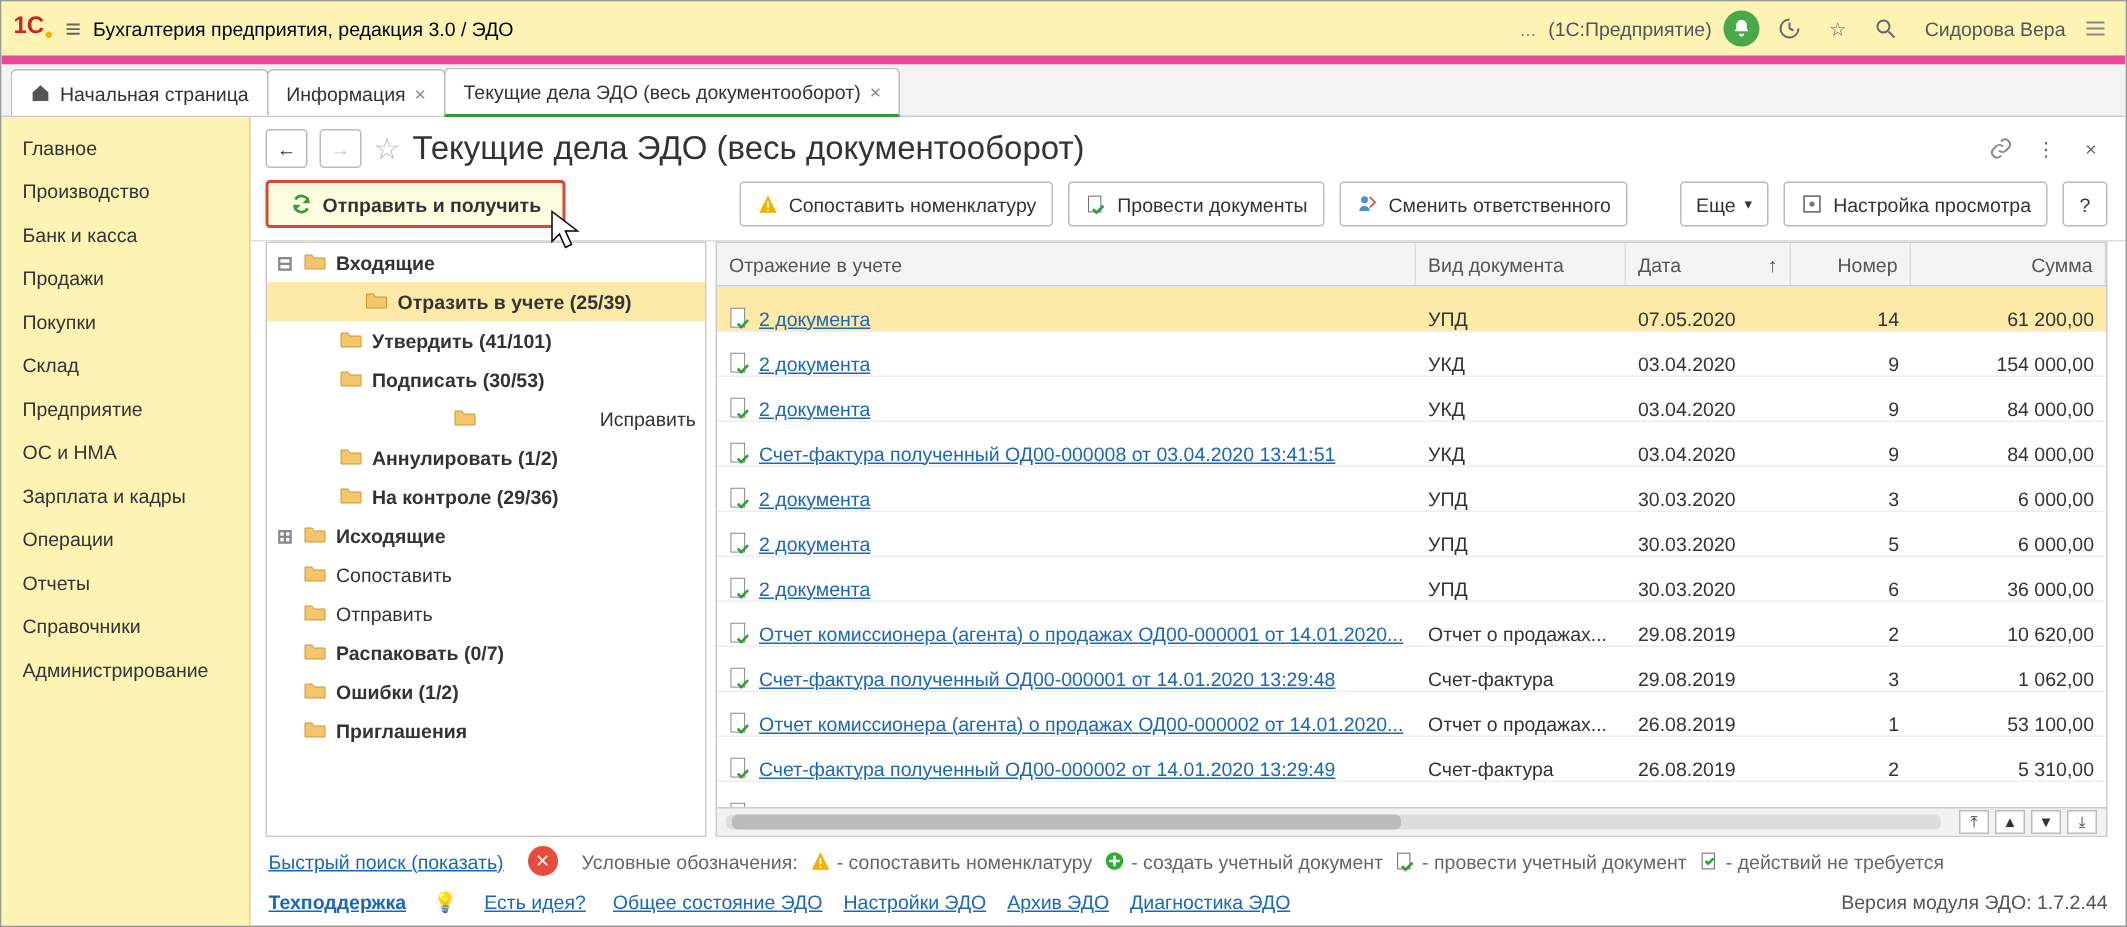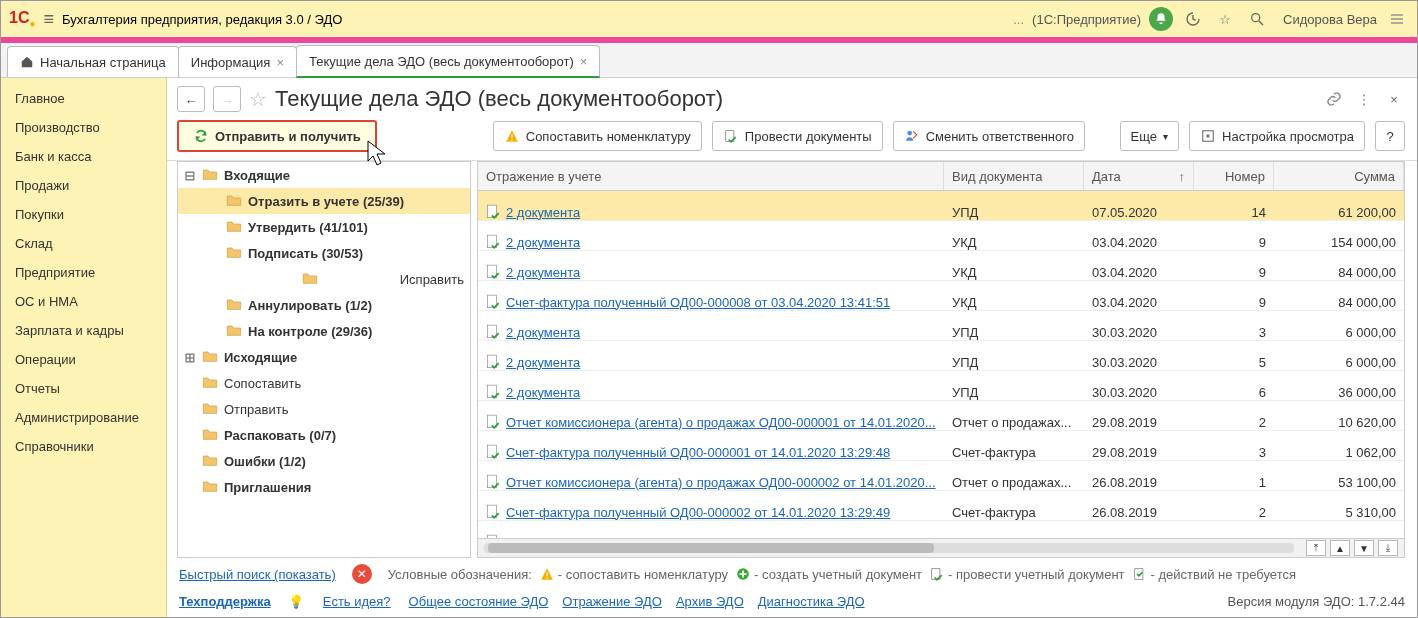--- a/index.html
+++ b/index.html
@@ -144,22 +144,22 @@
         <div class="li">Производство</div>
         <div class="li">Банк и касса</div>
         <div class="li">Продажи</div>
         <div class="li">Покупки</div>
         <div class="li">Склад</div>
         <div class="li">Предприятие</div>
         <div class="li">ОС и НМА</div>
         <div class="li">Зарплата и кадры</div>
         <div class="li">Операции</div>
         <div class="li">Отчеты</div>
+        <div class="li">Справочники</div>
         <div class="li">Администрирование</div>
-        <div class="li">Справочники</div>
       </div>
 
     <div class="main">
 
       <div class="pagehdr">
         <div class="navbtn">←</div>
         <div class="navbtn" style="color:#ccc">→</div>
         <span class="star">☆</span>
         <h1>Текущие дела ЭДО (весь документооборот)</h1>
         <span class="spacer"></span>
@@ -238,21 +238,21 @@
 
       <div class="split">
         <div class="tree" id="tree">
             <div class="treerow bold" style="padding-left: 6px;">
               <span class="toggle">⊟</span>
               <span class="fold"><svg width="16" height="14" viewBox="0 0 24 20">
                   <path fill="#f5c56b" stroke="#c89a3a" d="M2 4h7l2 3h11v11H2z"></path>
                 </svg></span>
               <span>Входящие</span>
             </div>
-            <div class="treerow sel bold" style="padding-left: 30px;">
+            <div class="treerow sel bold" style="padding-left: 47px;">
               <span class="toggle"></span>
               <span class="fold"><svg width="16" height="14" viewBox="0 0 24 20">
                   <path fill="#f5c56b" stroke="#c89a3a" d="M2 4h7l2 3h11v11H2z"></path>
                 </svg></span>
               <span>Отразить в учете (25/39)</span>
             </div>
             <div class="treerow bold" style="padding-left: 30px;">
               <span class="toggle"></span>
               <span class="fold"><svg width="16" height="14" viewBox="0 0 24 20">
                   <path fill="#f5c56b" stroke="#c89a3a" d="M2 4h7l2 3h11v11H2z"></path>
@@ -575,21 +575,21 @@
             </span>
         </div>
       </div>
 
       <div class="footer2">
         <a style="font-weight:bold">Техподдержка</a>
         <span class="bulb">💡</span>
         <a>Есть идея?</a>
         <span id="footer-links" style="display:flex;gap:14px">
             <a>Общее состояние ЭДО</a>
-            <a>Отражение ЭДО</a>
+            <a>Настройки ЭДО</a>
             <a>Архив ЭДО</a>
             <a>Диагностика ЭДО</a>
           </span>
         <span class="spacer"></span>
         <span>Версия модуля ЭДО: 1.7.2.44</span>
       </div>
 
     </div>
   </div>
 </div>

